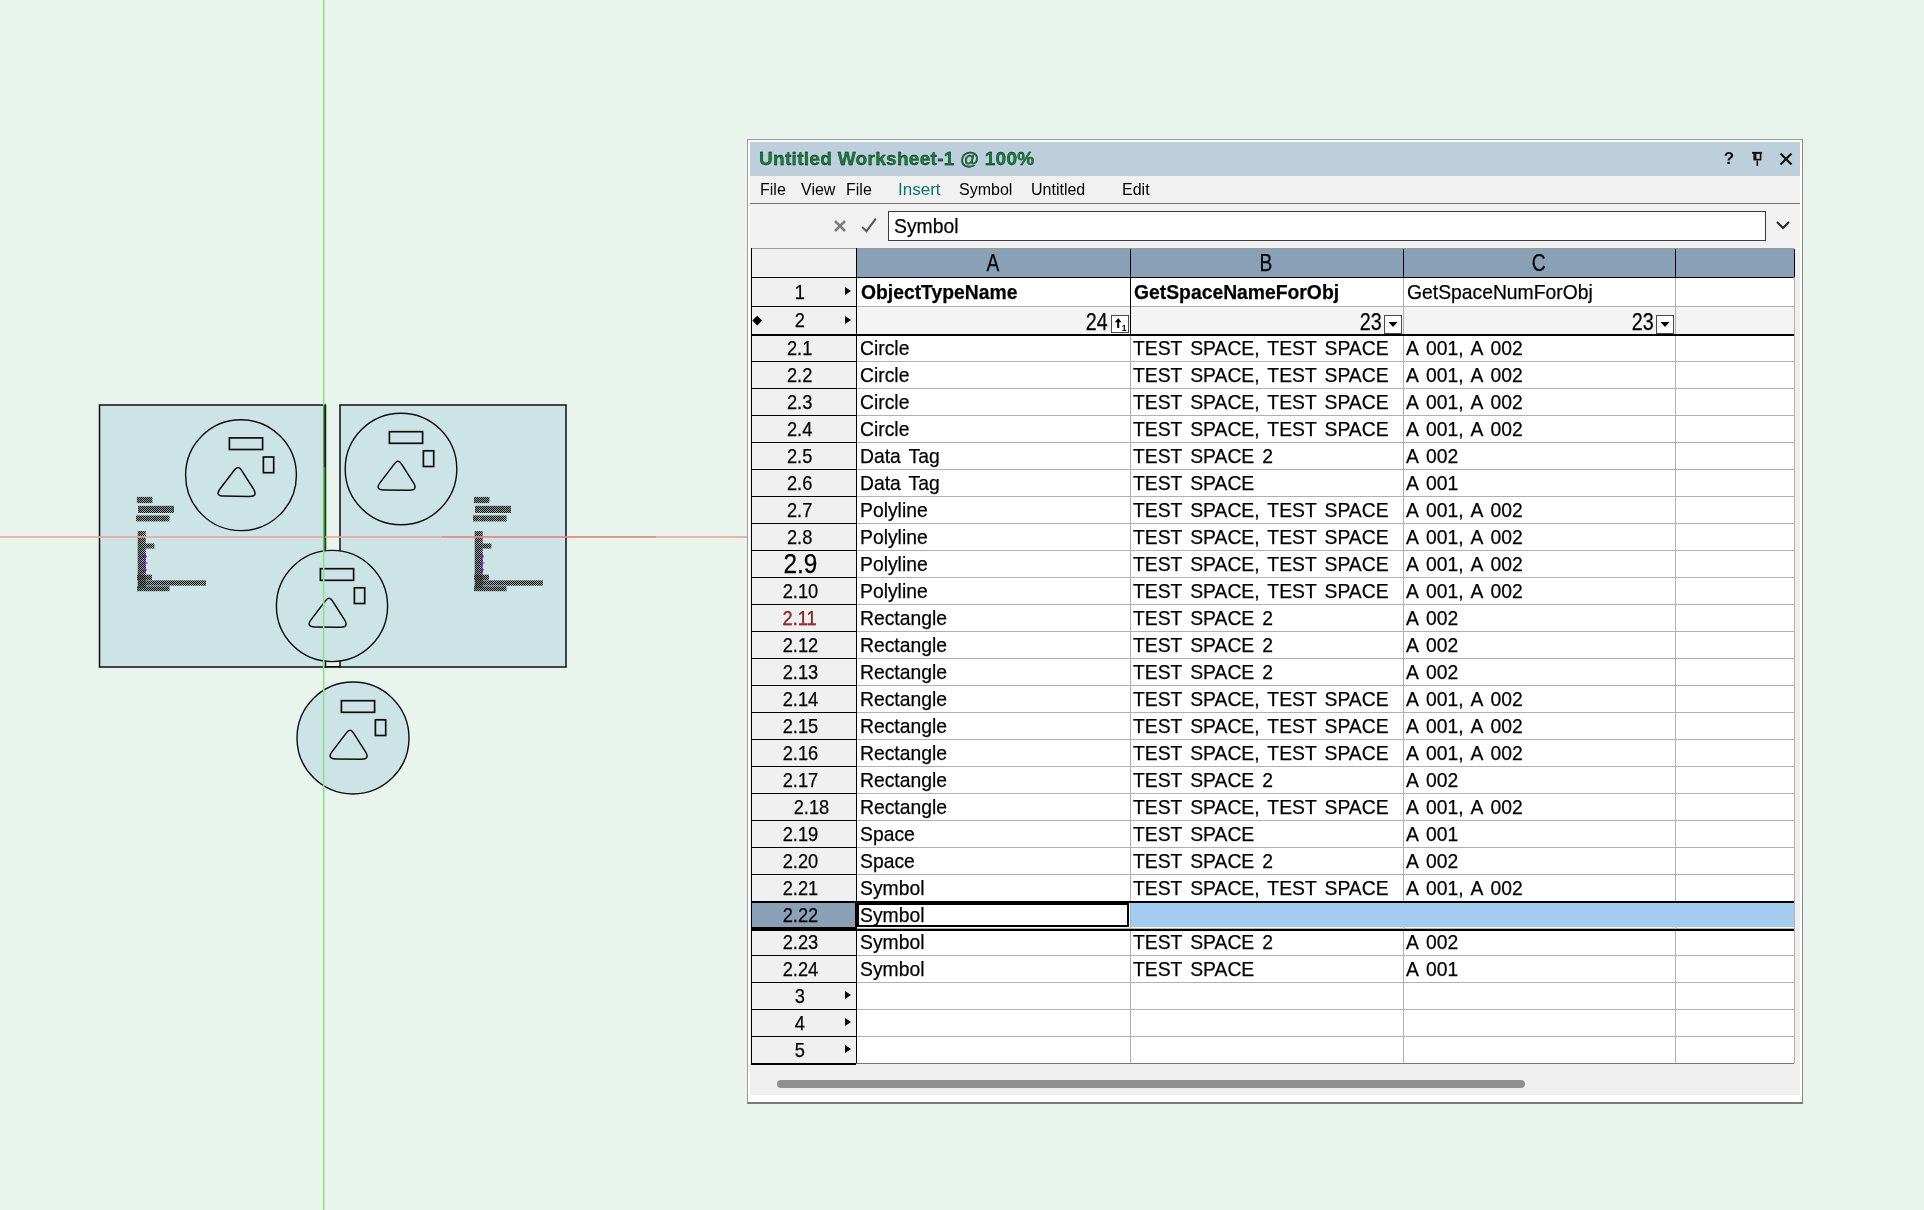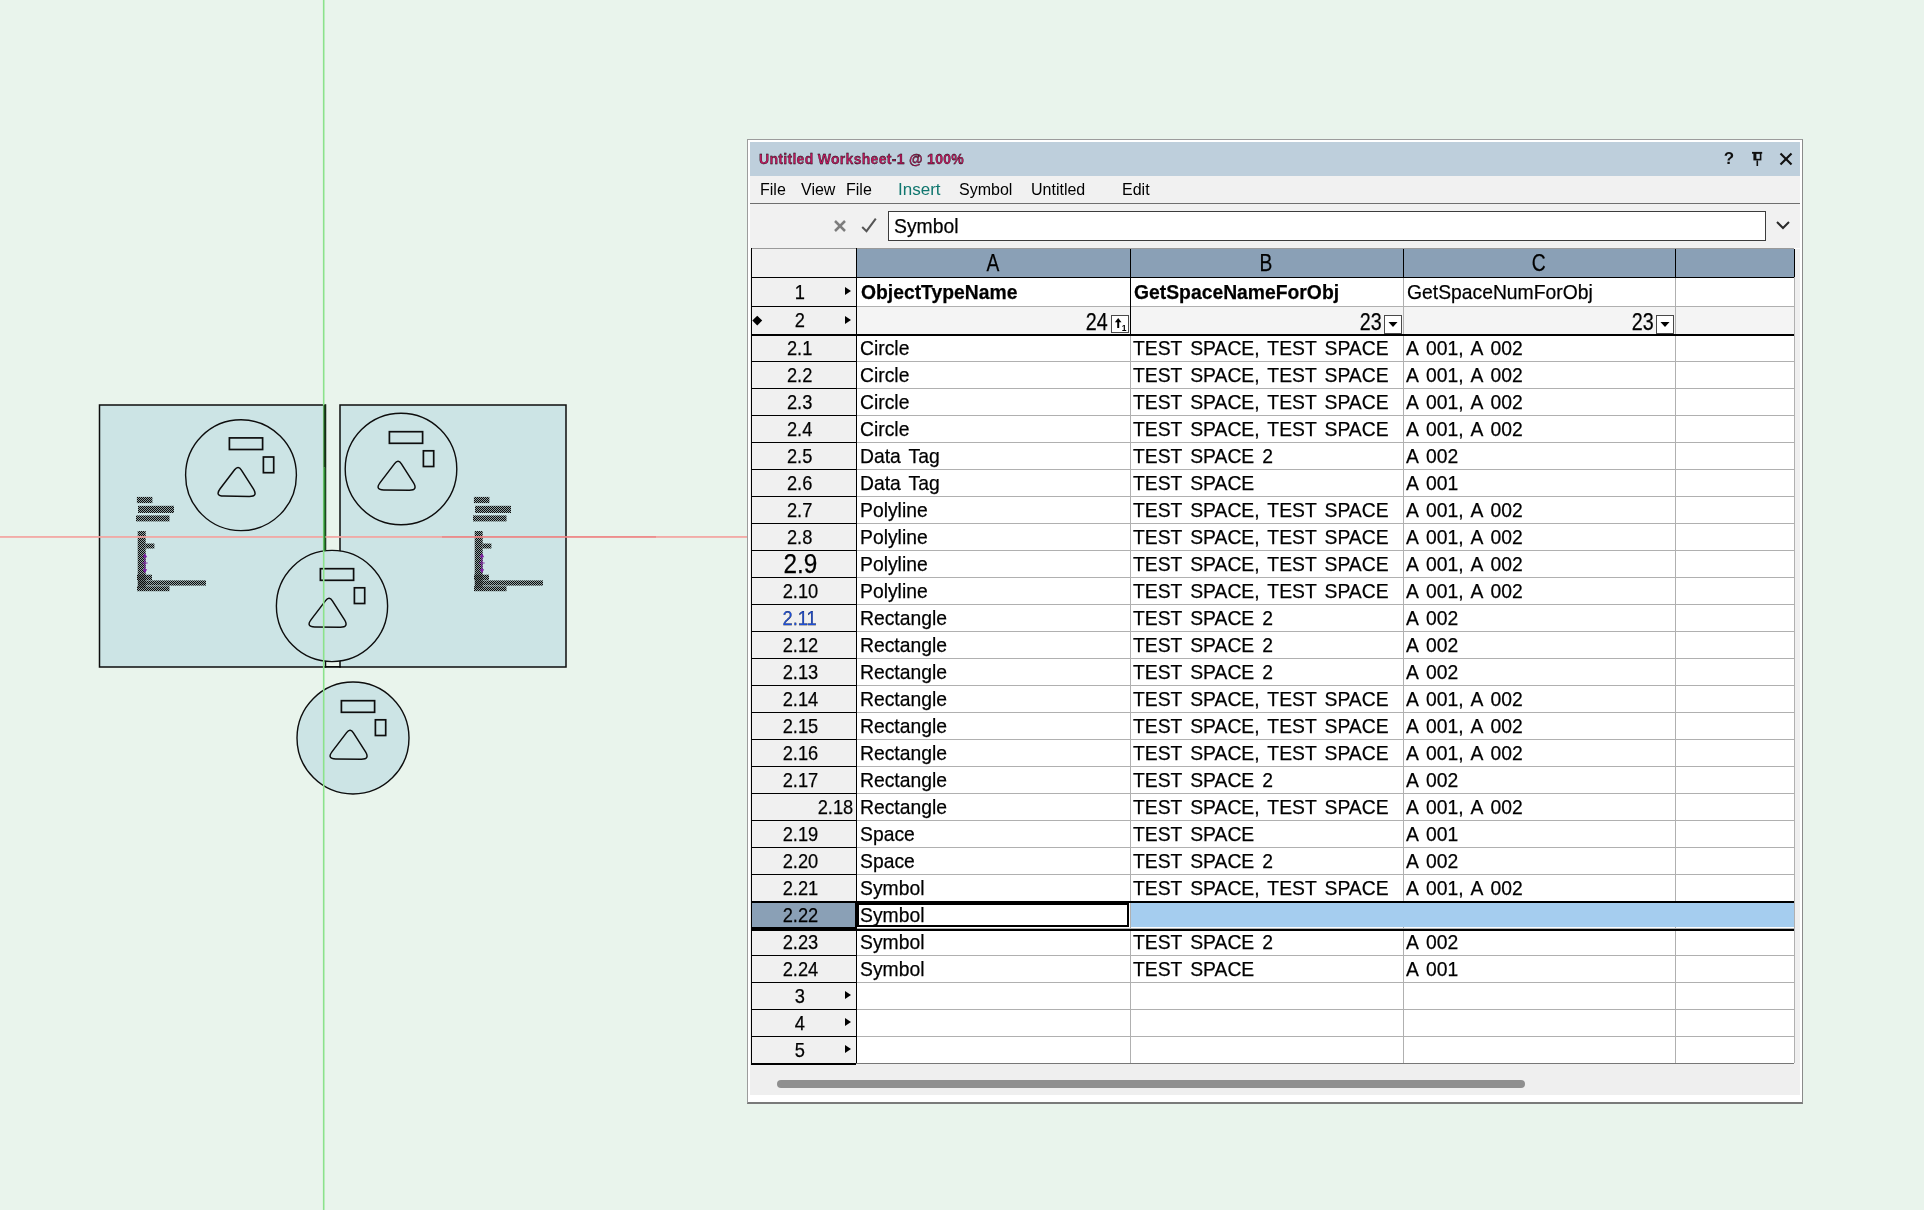--- a/index.html
+++ b/index.html
@@ -1,19 +1,19 @@
 <!DOCTYPE html>
 <html><head><meta charset="utf-8"><style>
 * { margin:0; padding:0; }
 html,body { width:1924px; height:1210px; overflow:hidden; }
 body { background:#e9f4ec; position:relative; font-family:"Liberation Sans", sans-serif; }
 .gt { position:absolute; white-space:pre; font-family:"Liberation Sans", sans-serif; font-size:21px; -webkit-text-stroke:0.25px #000; word-spacing:3px; }
 .gt .sx { display:inline-block; }
 .tb { position:absolute; white-space:pre; font-family:"Liberation Sans", sans-serif;
-      font-size:14px; font-weight:bold; color:#be185d; letter-spacing:0.3px; line-height:34px; -webkit-text-stroke:0.3px #000; }
+      font-size:19px; font-weight:bold; color:#15803d; letter-spacing:0.3px; line-height:34px; -webkit-text-stroke:0.3px #000; }
 .tb .sx { display:inline-block; }
 </style></head>
 <body>
 <svg width="1924" height="1210" viewBox="0 0 1924 1210" style="position:absolute;left:0;top:0">
 <defs>
       <pattern id="dz" width="2" height="2" patternUnits="userSpaceOnUse">
         <rect width="1.3" height="1.3" fill="#0a0a0a"></rect>
         <rect x="1" y="1" width="1.3" height="1.3" fill="#0a0a0a"></rect>
       </pattern>
     </defs>
@@ -250,21 +250,21 @@
 <div class="gt" style="left:1133px;width:260px;text-align:left;top:523.0px;height:27.0px;line-height:27.0px;font-size:21px;color:#000"><span class="sx" style="transform-origin:0 50%;transform:scaleX(0.92)">TEST SPACE, TEST SPACE</span></div>
 <div class="gt" style="left:1406px;width:260px;text-align:left;top:523.0px;height:27.0px;line-height:27.0px;font-size:21px;color:#000"><span class="sx" style="transform-origin:0 50%;transform:scaleX(0.92)">A 001, A 002</span></div>
 <div class="gt" style="left:755px;width:90px;text-align:center;top:550.0px;height:27.0px;line-height:27.0px;font-size:28px;color:#000"><span class="sx" style="transform-origin:50% 50%;transform:scaleX(0.87)">2.9</span></div>
 <div class="gt" style="left:860px;width:260px;text-align:left;top:550.0px;height:27.0px;line-height:27.0px;font-size:21px;color:#000"><span class="sx" style="transform-origin:0 50%;transform:scaleX(0.92)">Polyline</span></div>
 <div class="gt" style="left:1133px;width:260px;text-align:left;top:550.0px;height:27.0px;line-height:27.0px;font-size:21px;color:#000"><span class="sx" style="transform-origin:0 50%;transform:scaleX(0.92)">TEST SPACE, TEST SPACE</span></div>
 <div class="gt" style="left:1406px;width:260px;text-align:left;top:550.0px;height:27.0px;line-height:27.0px;font-size:21px;color:#000"><span class="sx" style="transform-origin:0 50%;transform:scaleX(0.92)">A 001, A 002</span></div>
 <div class="gt" style="left:755px;width:90px;text-align:center;top:577.0px;height:27.0px;line-height:27.0px;font-size:21px;color:#000"><span class="sx" style="transform-origin:50% 50%;transform:scaleX(0.87)">2.10</span></div>
 <div class="gt" style="left:860px;width:260px;text-align:left;top:577.0px;height:27.0px;line-height:27.0px;font-size:21px;color:#000"><span class="sx" style="transform-origin:0 50%;transform:scaleX(0.92)">Polyline</span></div>
 <div class="gt" style="left:1133px;width:260px;text-align:left;top:577.0px;height:27.0px;line-height:27.0px;font-size:21px;color:#000"><span class="sx" style="transform-origin:0 50%;transform:scaleX(0.92)">TEST SPACE, TEST SPACE</span></div>
 <div class="gt" style="left:1406px;width:260px;text-align:left;top:577.0px;height:27.0px;line-height:27.0px;font-size:21px;color:#000"><span class="sx" style="transform-origin:0 50%;transform:scaleX(0.92)">A 001, A 002</span></div>
-<div class="gt" style="left:755px;width:90px;text-align:center;top:604.0px;height:27.0px;line-height:27.0px;font-size:21px;color:#1d4ed8"><span class="sx" style="transform-origin:50% 50%;transform:scaleX(0.87)">2.11</span></div>
+<div class="gt" style="left:755px;width:90px;text-align:center;top:604.0px;height:27.0px;line-height:27.0px;font-size:21px;color:#b91c1c"><span class="sx" style="transform-origin:50% 50%;transform:scaleX(0.87)">2.11</span></div>
 <div class="gt" style="left:860px;width:260px;text-align:left;top:604.0px;height:27.0px;line-height:27.0px;font-size:21px;color:#000"><span class="sx" style="transform-origin:0 50%;transform:scaleX(0.92)">Rectangle</span></div>
 <div class="gt" style="left:1133px;width:260px;text-align:left;top:604.0px;height:27.0px;line-height:27.0px;font-size:21px;color:#000"><span class="sx" style="transform-origin:0 50%;transform:scaleX(0.92)">TEST SPACE 2</span></div>
 <div class="gt" style="left:1406px;width:260px;text-align:left;top:604.0px;height:27.0px;line-height:27.0px;font-size:21px;color:#000"><span class="sx" style="transform-origin:0 50%;transform:scaleX(0.92)">A 002</span></div>
 <div class="gt" style="left:755px;width:90px;text-align:center;top:631.0px;height:27.0px;line-height:27.0px;font-size:21px;color:#000"><span class="sx" style="transform-origin:50% 50%;transform:scaleX(0.87)">2.12</span></div>
 <div class="gt" style="left:860px;width:260px;text-align:left;top:631.0px;height:27.0px;line-height:27.0px;font-size:21px;color:#000"><span class="sx" style="transform-origin:0 50%;transform:scaleX(0.92)">Rectangle</span></div>
 <div class="gt" style="left:1133px;width:260px;text-align:left;top:631.0px;height:27.0px;line-height:27.0px;font-size:21px;color:#000"><span class="sx" style="transform-origin:0 50%;transform:scaleX(0.92)">TEST SPACE 2</span></div>
 <div class="gt" style="left:1406px;width:260px;text-align:left;top:631.0px;height:27.0px;line-height:27.0px;font-size:21px;color:#000"><span class="sx" style="transform-origin:0 50%;transform:scaleX(0.92)">A 002</span></div>
 <div class="gt" style="left:755px;width:90px;text-align:center;top:658.0px;height:27.0px;line-height:27.0px;font-size:21px;color:#000"><span class="sx" style="transform-origin:50% 50%;transform:scaleX(0.87)">2.13</span></div>
 <div class="gt" style="left:860px;width:260px;text-align:left;top:658.0px;height:27.0px;line-height:27.0px;font-size:21px;color:#000"><span class="sx" style="transform-origin:0 50%;transform:scaleX(0.92)">Rectangle</span></div>
 <div class="gt" style="left:1133px;width:260px;text-align:left;top:658.0px;height:27.0px;line-height:27.0px;font-size:21px;color:#000"><span class="sx" style="transform-origin:0 50%;transform:scaleX(0.92)">TEST SPACE 2</span></div>
@@ -278,21 +278,21 @@
 <div class="gt" style="left:1133px;width:260px;text-align:left;top:712.0px;height:27.0px;line-height:27.0px;font-size:21px;color:#000"><span class="sx" style="transform-origin:0 50%;transform:scaleX(0.92)">TEST SPACE, TEST SPACE</span></div>
 <div class="gt" style="left:1406px;width:260px;text-align:left;top:712.0px;height:27.0px;line-height:27.0px;font-size:21px;color:#000"><span class="sx" style="transform-origin:0 50%;transform:scaleX(0.92)">A 001, A 002</span></div>
 <div class="gt" style="left:755px;width:90px;text-align:center;top:739.0px;height:27.0px;line-height:27.0px;font-size:21px;color:#000"><span class="sx" style="transform-origin:50% 50%;transform:scaleX(0.87)">2.16</span></div>
 <div class="gt" style="left:860px;width:260px;text-align:left;top:739.0px;height:27.0px;line-height:27.0px;font-size:21px;color:#000"><span class="sx" style="transform-origin:0 50%;transform:scaleX(0.92)">Rectangle</span></div>
 <div class="gt" style="left:1133px;width:260px;text-align:left;top:739.0px;height:27.0px;line-height:27.0px;font-size:21px;color:#000"><span class="sx" style="transform-origin:0 50%;transform:scaleX(0.92)">TEST SPACE, TEST SPACE</span></div>
 <div class="gt" style="left:1406px;width:260px;text-align:left;top:739.0px;height:27.0px;line-height:27.0px;font-size:21px;color:#000"><span class="sx" style="transform-origin:0 50%;transform:scaleX(0.92)">A 001, A 002</span></div>
 <div class="gt" style="left:755px;width:90px;text-align:center;top:766.0px;height:27.0px;line-height:27.0px;font-size:21px;color:#000"><span class="sx" style="transform-origin:50% 50%;transform:scaleX(0.87)">2.17</span></div>
 <div class="gt" style="left:860px;width:260px;text-align:left;top:766.0px;height:27.0px;line-height:27.0px;font-size:21px;color:#000"><span class="sx" style="transform-origin:0 50%;transform:scaleX(0.92)">Rectangle</span></div>
 <div class="gt" style="left:1133px;width:260px;text-align:left;top:766.0px;height:27.0px;line-height:27.0px;font-size:21px;color:#000"><span class="sx" style="transform-origin:0 50%;transform:scaleX(0.92)">TEST SPACE 2</span></div>
 <div class="gt" style="left:1406px;width:260px;text-align:left;top:766.0px;height:27.0px;line-height:27.0px;font-size:21px;color:#000"><span class="sx" style="transform-origin:0 50%;transform:scaleX(0.92)">A 002</span></div>
-<div class="gt" style="left:790px;width:90px;text-align:center;top:793.0px;height:27.0px;line-height:27.0px;font-size:21px;color:#000"><span class="sx" style="transform-origin:50% 50%;transform:scaleX(0.87)">2.18</span></div>
+<div class="gt" style="left:766px;width:90px;text-align:center;top:793.0px;height:27.0px;line-height:27.0px;font-size:21px;color:#000"><span class="sx" style="transform-origin:50% 50%;transform:scaleX(0.87)">2.18</span></div>
 <div class="gt" style="left:860px;width:260px;text-align:left;top:793.0px;height:27.0px;line-height:27.0px;font-size:21px;color:#000"><span class="sx" style="transform-origin:0 50%;transform:scaleX(0.92)">Rectangle</span></div>
 <div class="gt" style="left:1133px;width:260px;text-align:left;top:793.0px;height:27.0px;line-height:27.0px;font-size:21px;color:#000"><span class="sx" style="transform-origin:0 50%;transform:scaleX(0.92)">TEST SPACE, TEST SPACE</span></div>
 <div class="gt" style="left:1406px;width:260px;text-align:left;top:793.0px;height:27.0px;line-height:27.0px;font-size:21px;color:#000"><span class="sx" style="transform-origin:0 50%;transform:scaleX(0.92)">A 001, A 002</span></div>
 <div class="gt" style="left:755px;width:90px;text-align:center;top:820.0px;height:27.0px;line-height:27.0px;font-size:21px;color:#000"><span class="sx" style="transform-origin:50% 50%;transform:scaleX(0.87)">2.19</span></div>
 <div class="gt" style="left:860px;width:260px;text-align:left;top:820.0px;height:27.0px;line-height:27.0px;font-size:21px;color:#000"><span class="sx" style="transform-origin:0 50%;transform:scaleX(0.92)">Space</span></div>
 <div class="gt" style="left:1133px;width:260px;text-align:left;top:820.0px;height:27.0px;line-height:27.0px;font-size:21px;color:#000"><span class="sx" style="transform-origin:0 50%;transform:scaleX(0.92)">TEST SPACE</span></div>
 <div class="gt" style="left:1406px;width:260px;text-align:left;top:820.0px;height:27.0px;line-height:27.0px;font-size:21px;color:#000"><span class="sx" style="transform-origin:0 50%;transform:scaleX(0.92)">A 001</span></div>
 <div class="gt" style="left:755px;width:90px;text-align:center;top:847.0px;height:27.0px;line-height:27.0px;font-size:21px;color:#000"><span class="sx" style="transform-origin:50% 50%;transform:scaleX(0.87)">2.20</span></div>
 <div class="gt" style="left:860px;width:260px;text-align:left;top:847.0px;height:27.0px;line-height:27.0px;font-size:21px;color:#000"><span class="sx" style="transform-origin:0 50%;transform:scaleX(0.92)">Space</span></div>
 <div class="gt" style="left:1133px;width:260px;text-align:left;top:847.0px;height:27.0px;line-height:27.0px;font-size:21px;color:#000"><span class="sx" style="transform-origin:0 50%;transform:scaleX(0.92)">TEST SPACE 2</span></div>

